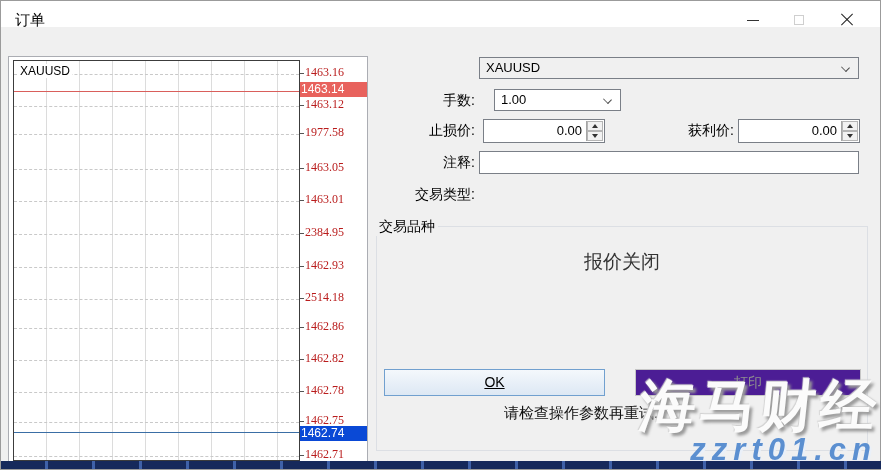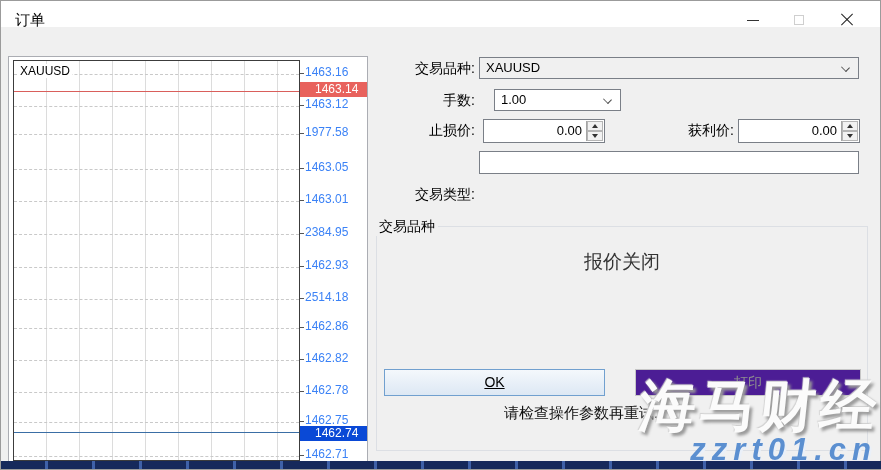--- a/index.html
+++ b/index.html
@@ -22,22 +22,22 @@
 
   
   .chart-panel { position:absolute; left:7px; top:55px; width:360px; height:407px; background:#fff; border:1px solid #abadb3; }
   .chart-box { position:absolute; left:4px; top:3px; width:287px; height:401px; border:1px solid #3c3c3c; background:#fff;
     background-image:repeating-linear-gradient(90deg, transparent 0, transparent 32px, #dcdcdc 32px, #dcdcdc 33px); }
   .symbol-label { position:absolute; left:4px; top:3px; font-size:12px; color:#000; background:#fff; padding:0 2px; z-index:3; }
   .hgrid { position:absolute; left:0; width:100%; height:0; border-top:1px dashed #c9c9c9; }
   .askline { position:absolute; left:0; width:100%; height:1px; background:#d95f5b; z-index:2; }
   .bidline { position:absolute; left:0; width:100%; height:1px; background:#3a6ea5; z-index:2; }
   .tick { position:absolute; left:291px; width:4px; height:1px; background:#555; }
-  .price { position:absolute; left:296px; width:62px; font-size:12px; color:#3b82f6; }
-  .badge { position:absolute; left:291px; width:67px; height:15px; font-size:12px; line-height:15px; color:#fff; padding-left:15px; z-index:4; }
+  .price { position:absolute; left:296px; width:62px; font-size:12px; color:#b91c1c;font-family:Liberation Serif, serif; }
+  .badge { position:absolute; left:291px; width:67px; height:15px; font-size:12px; line-height:15px; color:#fff; padding-left:1px; z-index:4; }
 
   
   .flabel { position:absolute; width:100px; text-align:right; font-size:14px; color:#000; }
   .combo { position:absolute; height:22px; border:1px solid #7a7f87; font-size:13px; color:#000; line-height:20px; padding-left:6px; }
   .combo .chev { position:absolute; right:9px; top:6px; width:7px; height:7px; border-right:1.4px solid #4a4a4a; border-bottom:1.4px solid #4a4a4a; transform:rotate(45deg) scaleY(0.8); }
   .combo.gray { background:#f0f0f0; }
   .combo.white { background:#ffffff; }
   .combo.disabled { background:#cdcdcd; color:#8a8a8a; border-color:#a9a9a9; }
   .combo.disabled .chev { border-color:#a0a0a0; }
   .field { position:absolute; height:24px; background:#fff; border:1px solid #7a7f87; font-size:13px; }
@@ -128,21 +128,20 @@
       <div class="price" style="top:262px">1462.86</div>
       <div class="price" style="top:294px">1462.82</div>
       <div class="price" style="top:326px">1462.78</div>
       <div class="price" style="top:356px">1462.75</div>
       <div class="price" style="top:390px">1462.71</div>
       <div class="badge" style="top:25px;  background:#e8625d">1463.14</div>
       <div class="badge" style="top:369px; background:#0a49d6">1462.74</div>
     </div>
   </div>
 
-  <div class="flabel" style="left:374px; top:59px;">交易品种:</div>
   <div class="combo gray" style="left:478px; top:56px;  width:380px;">
     <span>XAUUSD</span>
     <span class="chev"></span>
   </div>
 
   <div class="flabel" style="left:374px; top:91px;">手数:</div>
   <div class="combo white" style="left:478px; top:88px;  width:127px;margin-left:15px;">
     <span>1.00</span>
     <span class="chev"></span>
   </div>
@@ -166,20 +165,21 @@
     <span class="spinner">
       <div>
           <i class="tri-up"></i>
         </div>
       <div>
           <i class="tri-dn"></i>
         </div>
     </span>
   </div>
 
+  <div class="flabel" style="left:374px; top:153px;">注释:</div>
   <div class="field" style="left:478px; top:150px; width:380px; height:23px;">
     <input type="text" value="" style="">
   </div>
 
   <div class="flabel" style="left:374px; top:185px;">交易类型:</div>
 
   <div class="groupbox"></div>
   <div class="group-label">交易品种</div>
   <div class="quote-msg">报价关闭</div>
 

